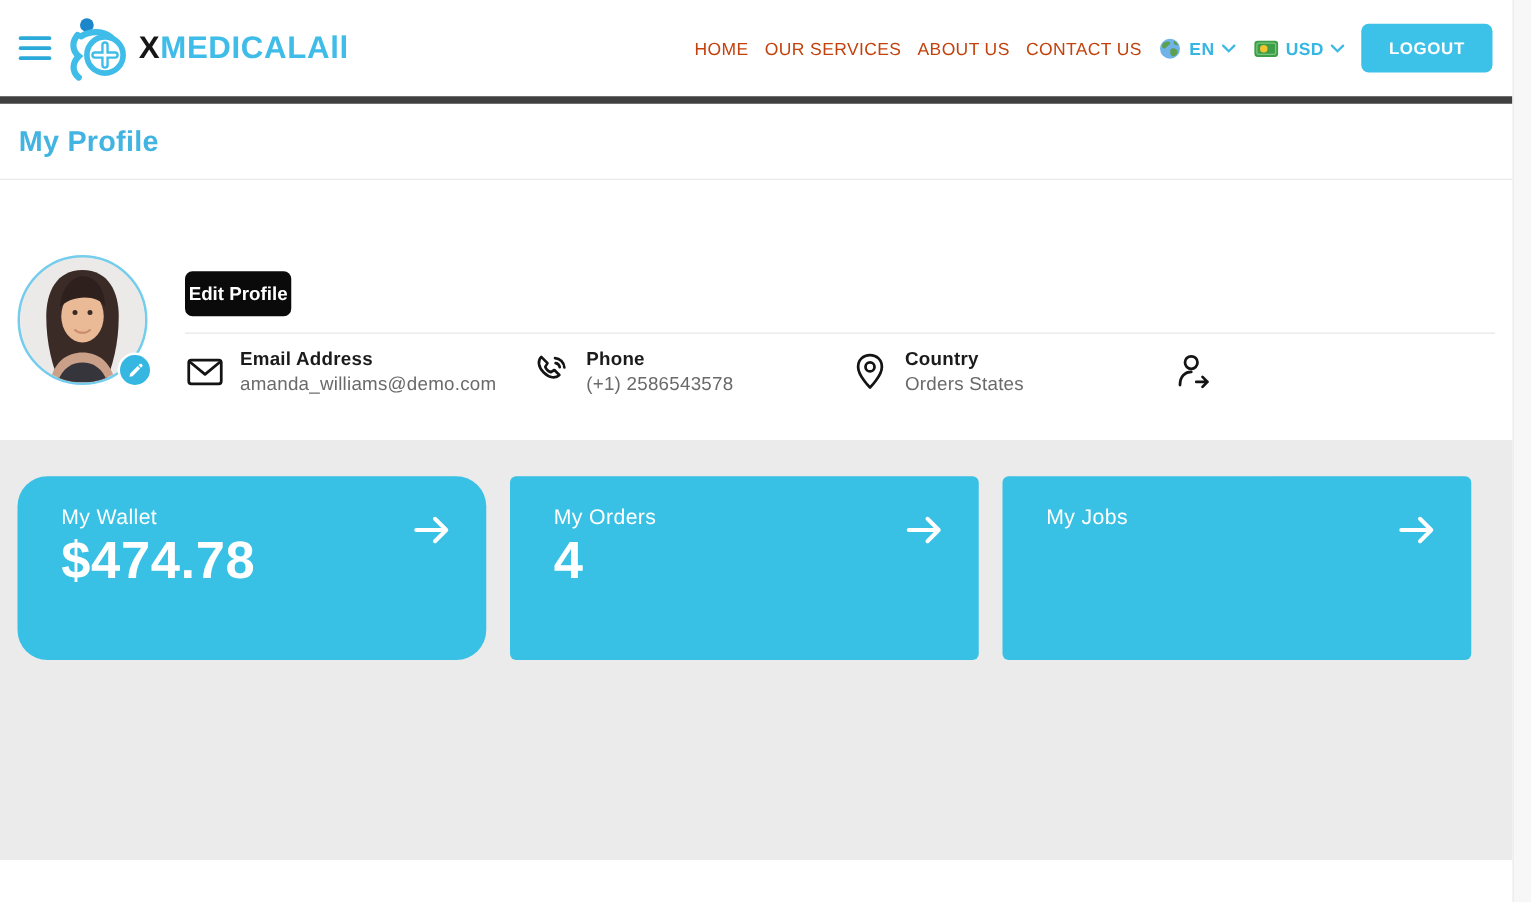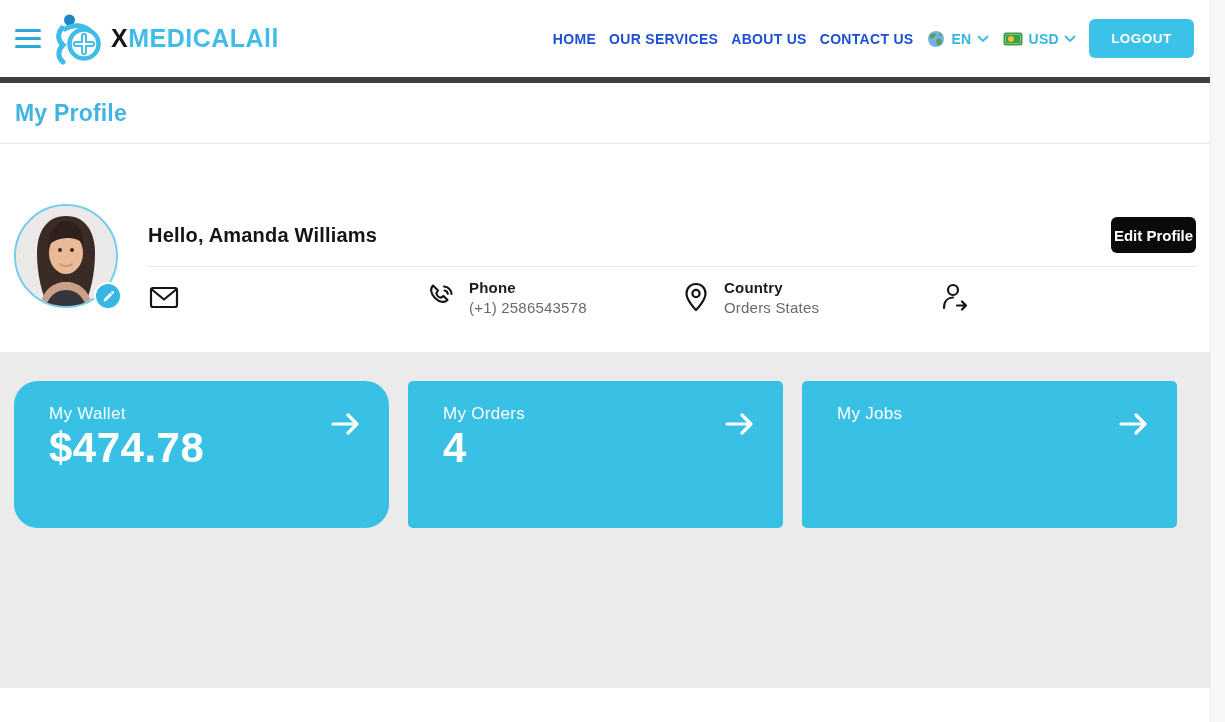--- a/index.html
+++ b/index.html
@@ -22,21 +22,21 @@
   }
   .hamburger { width:26px; display:flex; flex-direction:column; gap:5px; cursor:pointer; }
   .hamburger span { display:block; height:3px; border-radius:2px; background:#2ba9d8; }
   .brand { display:flex; align-items:center; margin-left:8px; cursor:pointer; }
   .brand-mark { width:56px; height:52px; }
   .brand-text { font-size:25px; font-weight:800; letter-spacing:0.5px; margin-left:6px; }
   .brand-text .bx { color:#161616; }
   .brand-text .bn { color:#3fbce8; }
   .nav { margin-left:auto; display:flex; align-items:center; }
   .nav-link {
-    font-size:14px; font-weight:700; color:#1d4ed8; letter-spacing:0.3px;
+    font-size:14px; font-weight:400; color:#c2410c; letter-spacing:0.3px;
     text-decoration:none; margin-left:13px; cursor:pointer; white-space:nowrap;
   }
   .pill { display:flex; align-items:center; margin-left:14px; cursor:pointer; }
   .pill .pill-label { font-size:14px; font-weight:700; color:#36b6e2; margin-left:6px; letter-spacing:0.3px; }
   .pill svg.chev { margin-left:5px; }
   .logout-btn {
     margin-left:13px; background:#3cc2e8; color:#ffffff; border:none; cursor:pointer;
     font-family:"Liberation Sans", sans-serif; font-size:13.5px; font-weight:700;
     letter-spacing:0.5px; padding:0; width:105px; height:39px; border-radius:6px;
   }
@@ -170,32 +170,35 @@
       </span>
       <span class="avatar-edit">
         <svg width="13" height="13" viewBox="0 0 16 16">
           <path d="M2.5 11 L10 3.5 L12.5 6 L5 13.5 L2 14 Z M10.8 2.7 L12 1.5 C12.5 1 13.4 1 13.9 1.5 L14.5 2.1 C15 2.6 15 3.5 14.5 4 L13.3 5.2 Z" fill="#ffffff"></path>
         </svg>
       </span>
     </div>
 
     <div class="profile-main">
       <div class="greet-row">
-        <div class="greeting">Hello, Amanda Williams</div>
         <button class="edit-btn">Edit Profile</button>
       </div>
       <div class="greet-divider"></div>
 
       <div class="fields-row">
 
         <div class="field field-1">
           <svg class="field-icon" viewBox="0 0 32 32">
             <rect x="3" y="7" width="26" height="19" rx="2" fill="none" stroke="#141414" stroke-width="2.2"></rect>
             <path d="M4.5 9 L16 18.5 L27.5 9" fill="none" stroke="#141414" stroke-width="2.2" stroke-linecap="round" stroke-linejoin="round"></path>
           </svg>
+          <div class="field-text">
+            <div class="field-label">Email Address</div>
+            <div class="field-value">amanda_williams@demo.com</div>
+          </div>
         </div>
 
         <div class="field field-2">
           <svg class="field-icon" viewBox="0 0 32 32">
             <path d="M8 4.5 C5 7.5 5.5 12.5 10 17 C14.5 21.5 19.5 22 22.5 19 L18.5 15 L15.5 16.8 C13.8 16.2 11.8 14.2 11.2 12.5 L13 9.5 Z" fill="none" stroke="#141414" stroke-width="2.1" stroke-linejoin="round"></path>
             <path d="M19 5.5 A8 8 0 0 1 26.5 13" fill="none" stroke="#141414" stroke-width="2.1" stroke-linecap="round"></path>
             <path d="M19.5 9.5 A4 4 0 0 1 22.8 12.8" fill="none" stroke="#141414" stroke-width="2.1" stroke-linecap="round"></path>
           </svg>
           <div class="field-text">
             <div class="field-label">Phone</div>

